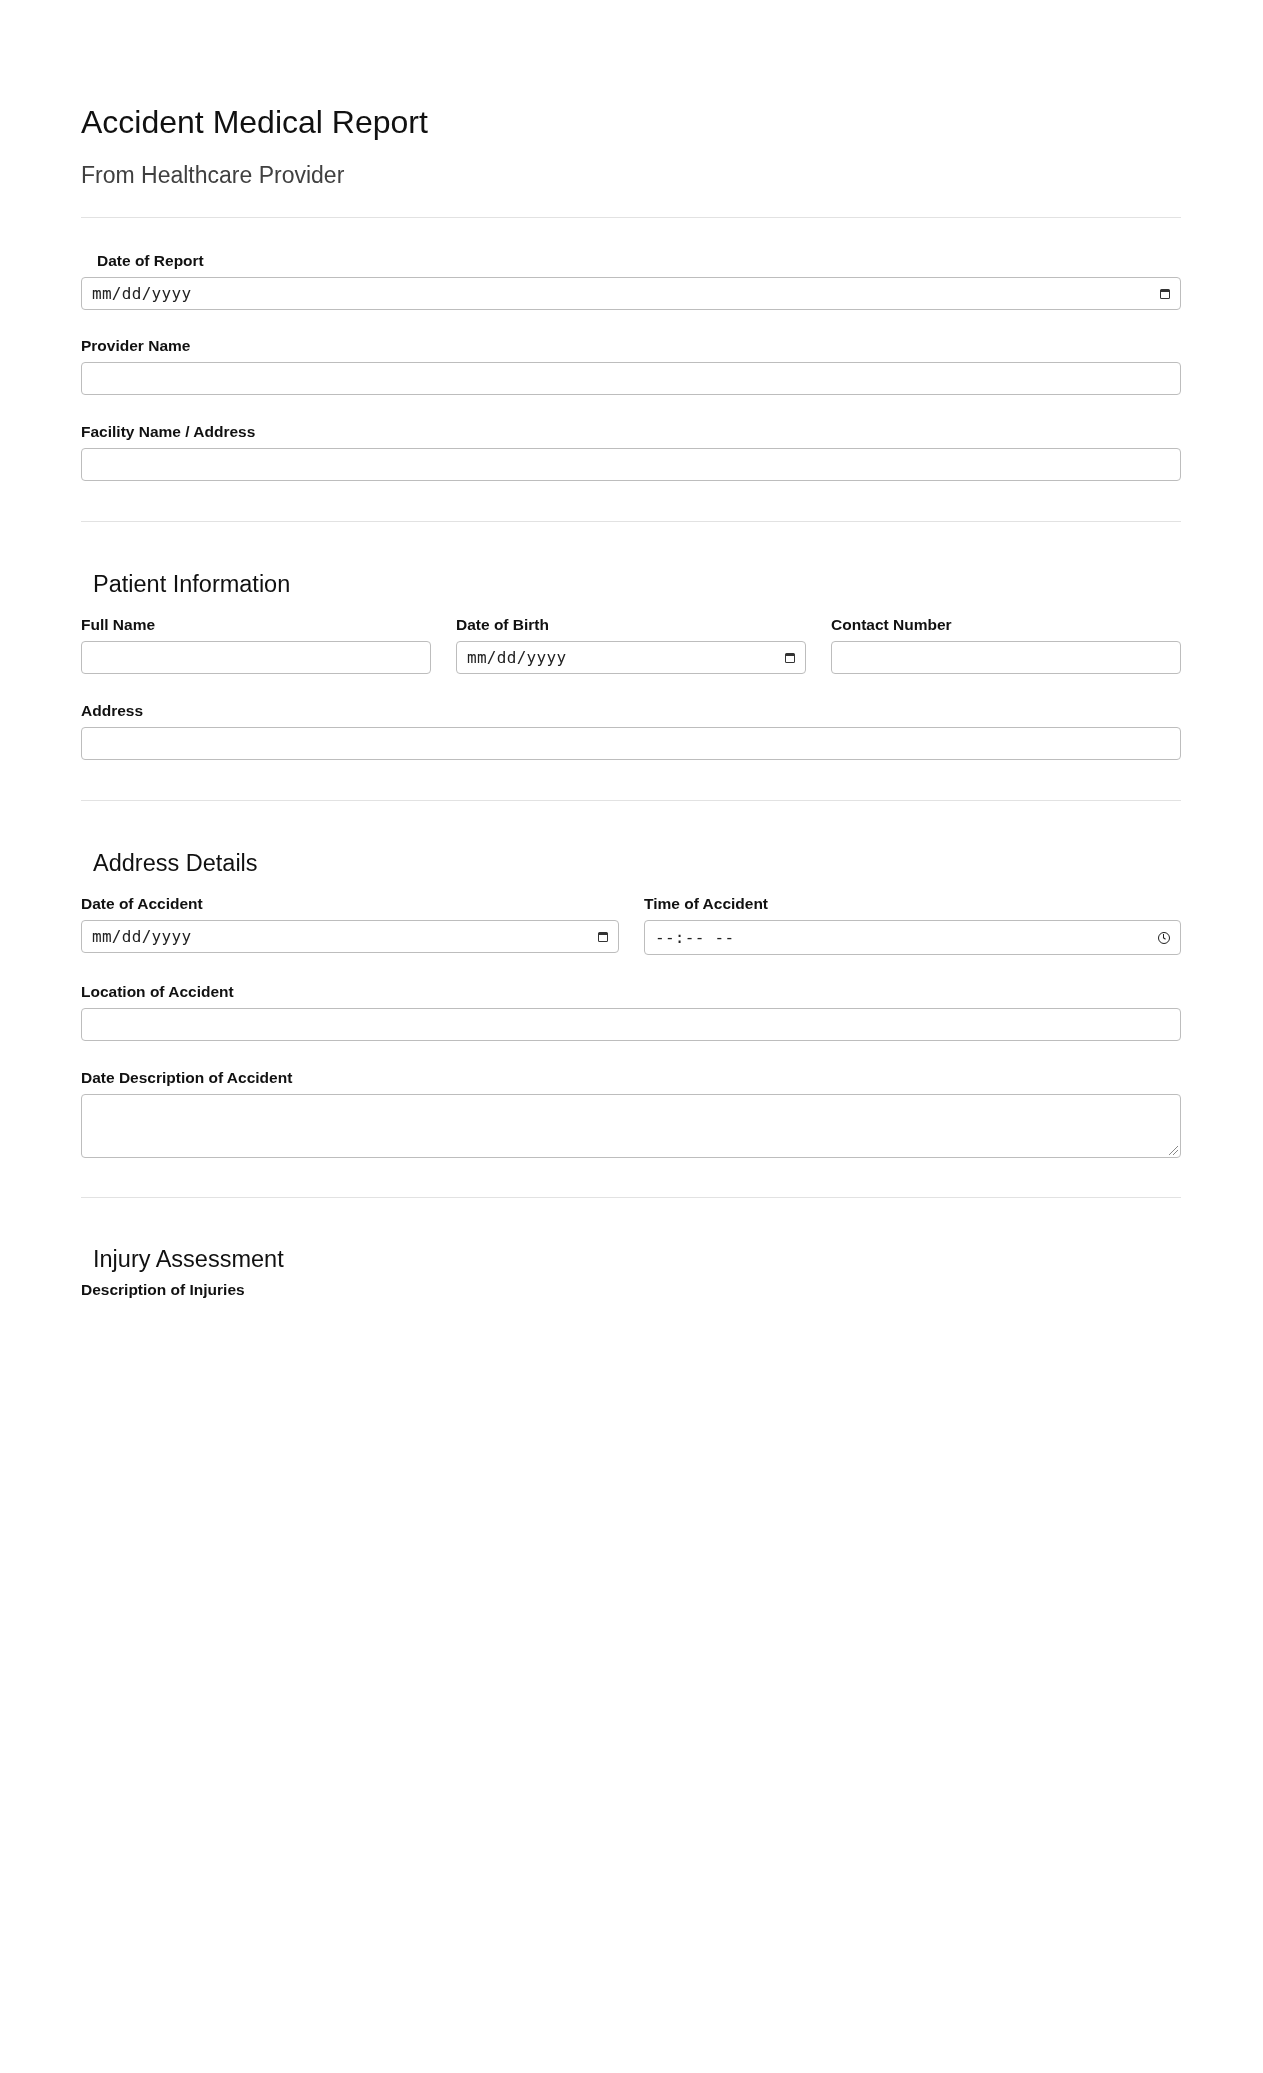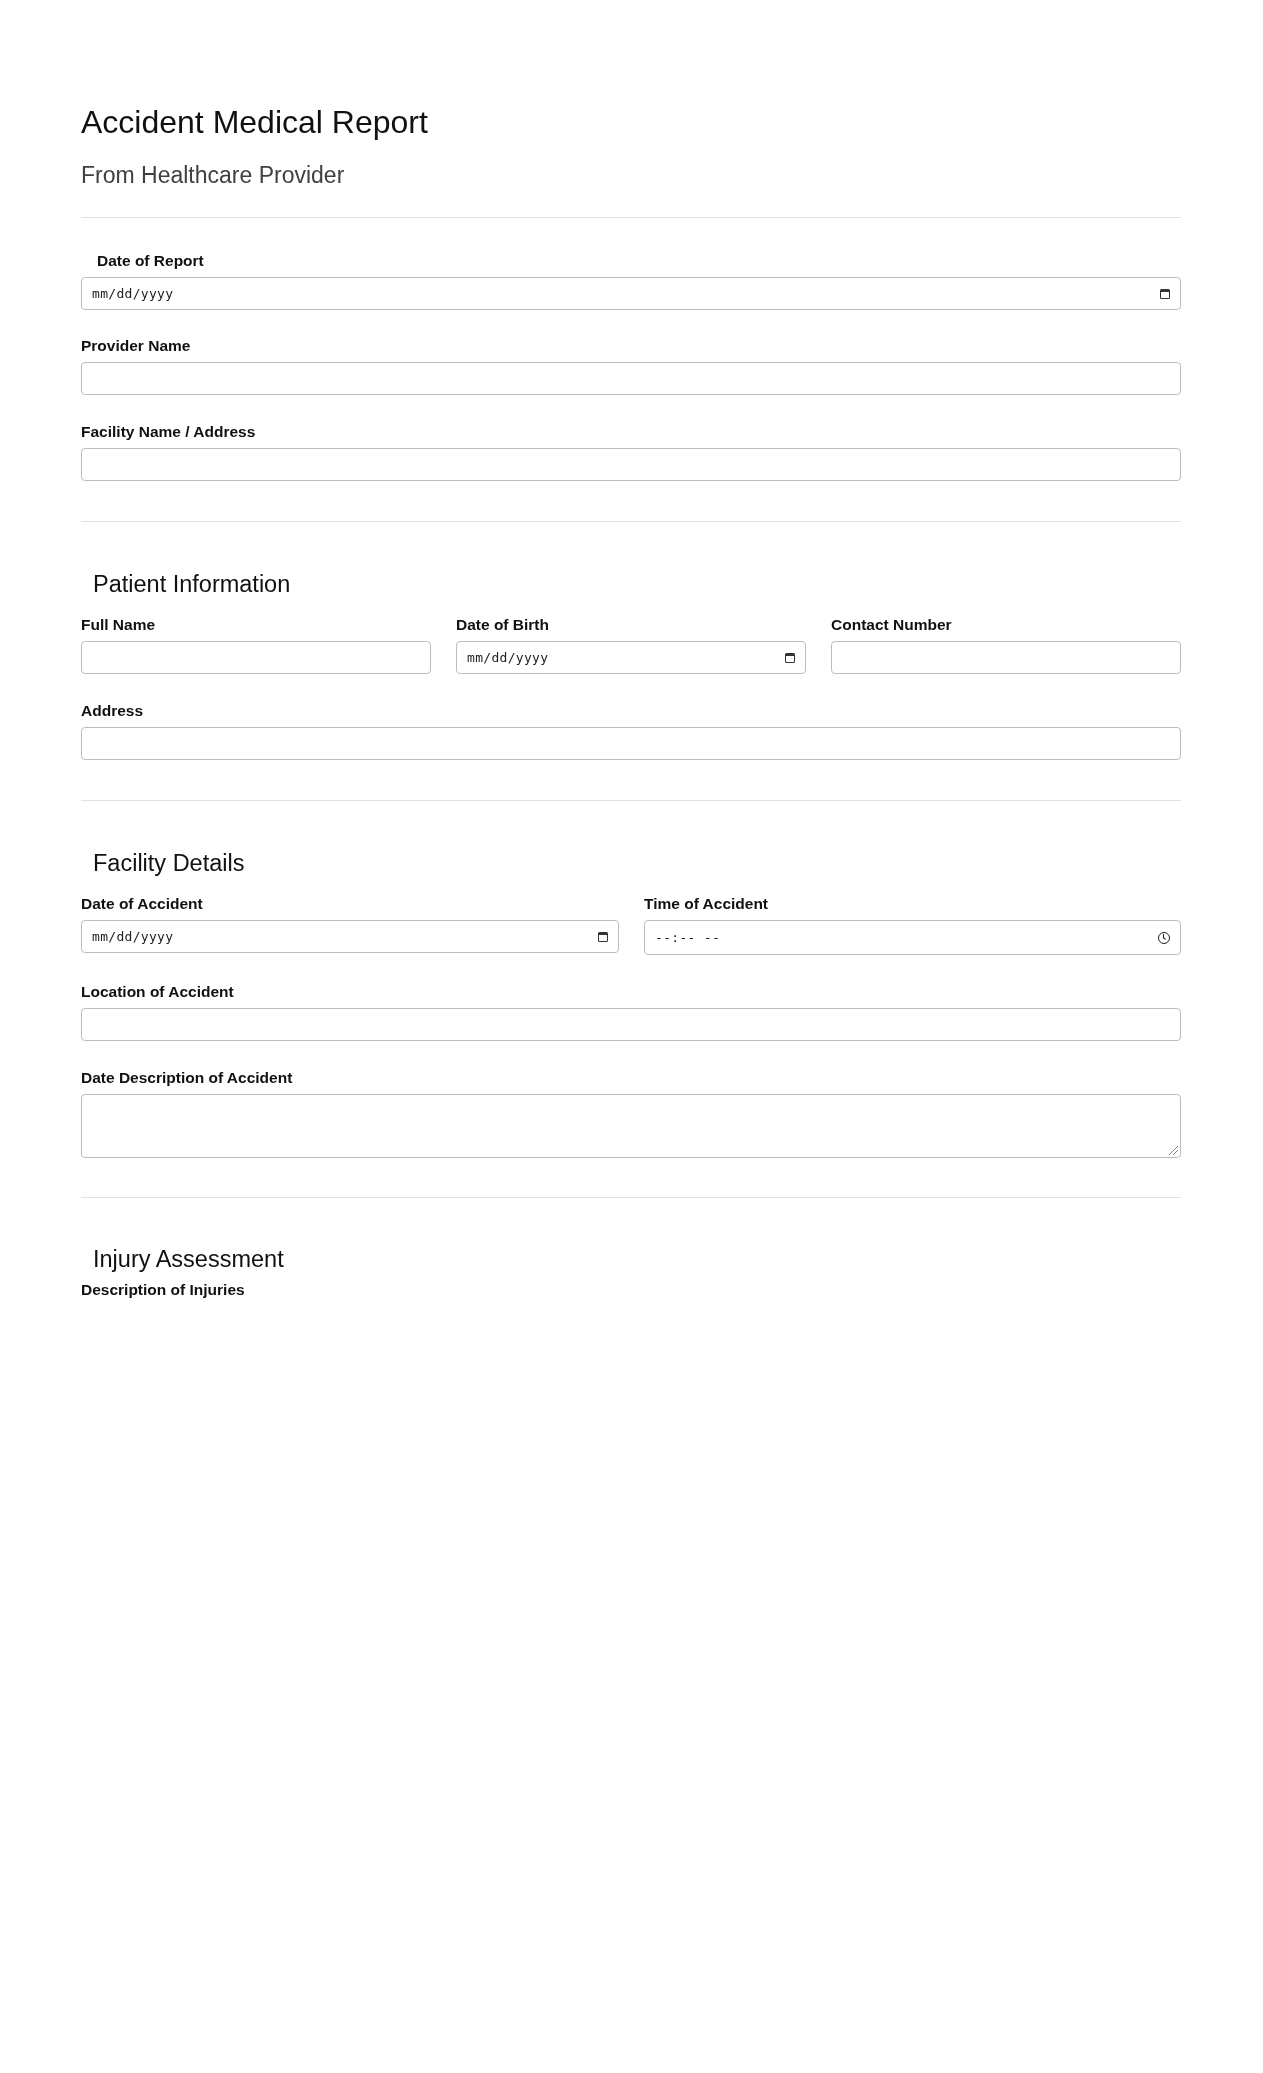--- a/index.html
+++ b/index.html
@@ -12,21 +12,21 @@
     .subtitle { left: 81px; top: 160px; font-size: 23px; line-height: 30px; margin: 0; font-weight: normal; color: #404040; white-space: nowrap; }
     .section-title { left: 81px; font-size: 23.5px; line-height: 30px; margin: 12px; font-weight: normal; color: #111; white-space: nowrap; }
     .divider { left: 81px; width: 1100px; height: 0; border-top: 1.5px solid #e2e2e2; }
     .label { font-size: 15.5px; font-weight: bold; line-height: 18px; color: #111; white-space: nowrap; }
     .field {
       box-sizing: border-box; height: 33px; border: 1.5px solid #bdbdbd; border-radius: 4px;
       background: #fff; display: flex; align-items: center; padding: 0 10px;
     }
     .field.tall { height: 35px; }
     .placeholder {
-      font-family: "DejaVu Sans Mono", monospace; font-size: 13px; color: #222; letter-spacing: 0.3px; flex: 1;
+      font-family: "DejaVu Sans Mono", monospace; font-size: 16px; color: #222; letter-spacing: 0.3px; flex: 1;
     }
     .icon-cal { width: 10px; height: 10px; border: 1.5px solid #333; border-top-width: 3px; border-radius: 1.5px; box-sizing: border-box; }
     .icon-clock { width: 12px; height: 12px; border: 1.5px solid #222; border-radius: 50%; box-sizing: border-box; position: relative; }
     .icon-clock::before { content: ""; position: absolute; left: 3.5px; top: 1.5px; width: 1.2px; height: 3.5px; background: #222; }
     .icon-clock::after { content: ""; position: absolute; left: 4px; top: 4.5px; width: 3px; height: 1.2px; background: #222; transform: rotate(35deg); transform-origin: left center; }
     .textarea { box-sizing: border-box; border: 1.5px solid #bdbdbd; border-radius: 4px; background: #fff; position: relative; }
     .resize-grip {
       position: absolute; right: 2px; bottom: 2px; width: 9px; height: 9px;
       background: linear-gradient(135deg, transparent 45%, #888 45%, #888 52%, transparent 52%, transparent 70%, #888 70%, #888 77%, transparent 77%);
     }
@@ -64,21 +64,21 @@
 </div>
 
 <div class="abs label" style="left:831px; top:616px;">Contact Number</div>
 <div class="abs field" style="left:831px; top:641px; width:350px;"></div>
 
 <div class="abs label" style="left:81px; top:702px;">Address</div>
 <div class="abs field" style="left:81px; top:727px; width:1100px;"></div>
 
 <div class="abs divider" style="top:800px;"></div>
 
-<h3 class="abs section-title" style="top:836px;">Facility Details</h3>
+<h3 class="abs section-title" style="top:836px;">Address Details</h3>
 
 <div class="abs label" style="left:81px; top:895px;">Date of Accident</div>
 <div class="abs field" style="left:81px; top:920px; width:538px;">
   <span class="placeholder">mm/dd/yyyy</span>
   <span class="icon-cal"></span>
 </div>
 
 <div class="abs label" style="left:644px; top:895px;">Time of Accident</div>
 <div class="abs field tall" style="left:644px; top:920px; width:537px;">
   <span class="placeholder">--:-- --</span>

